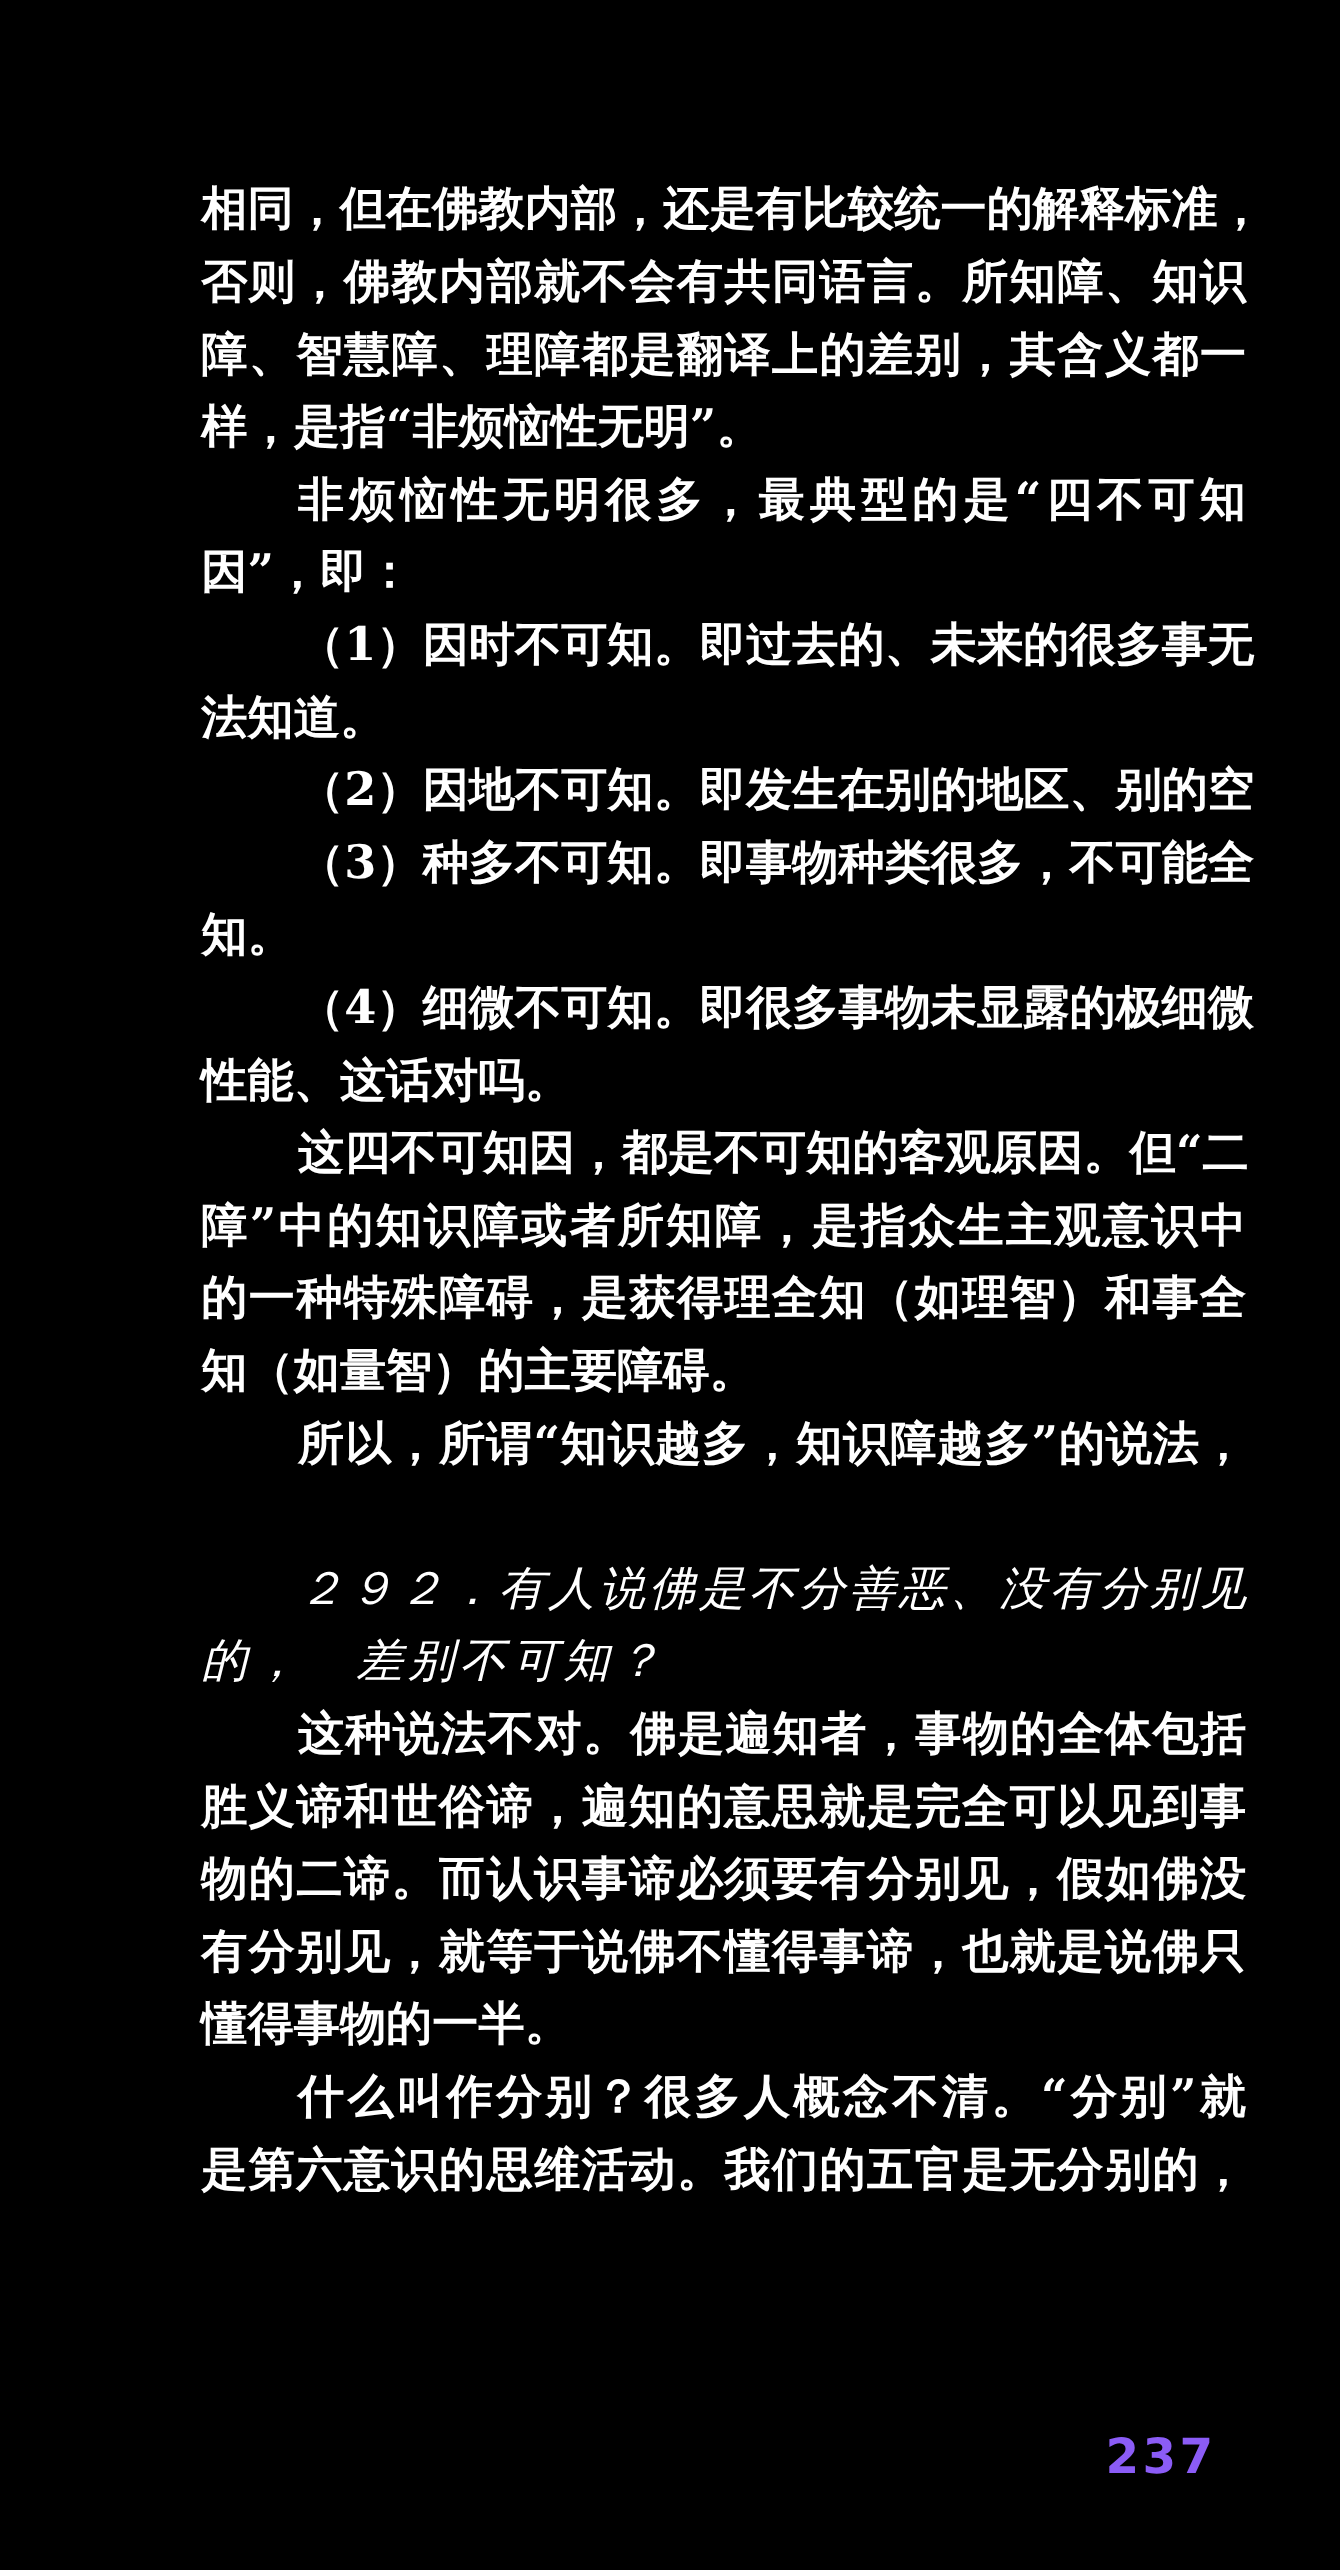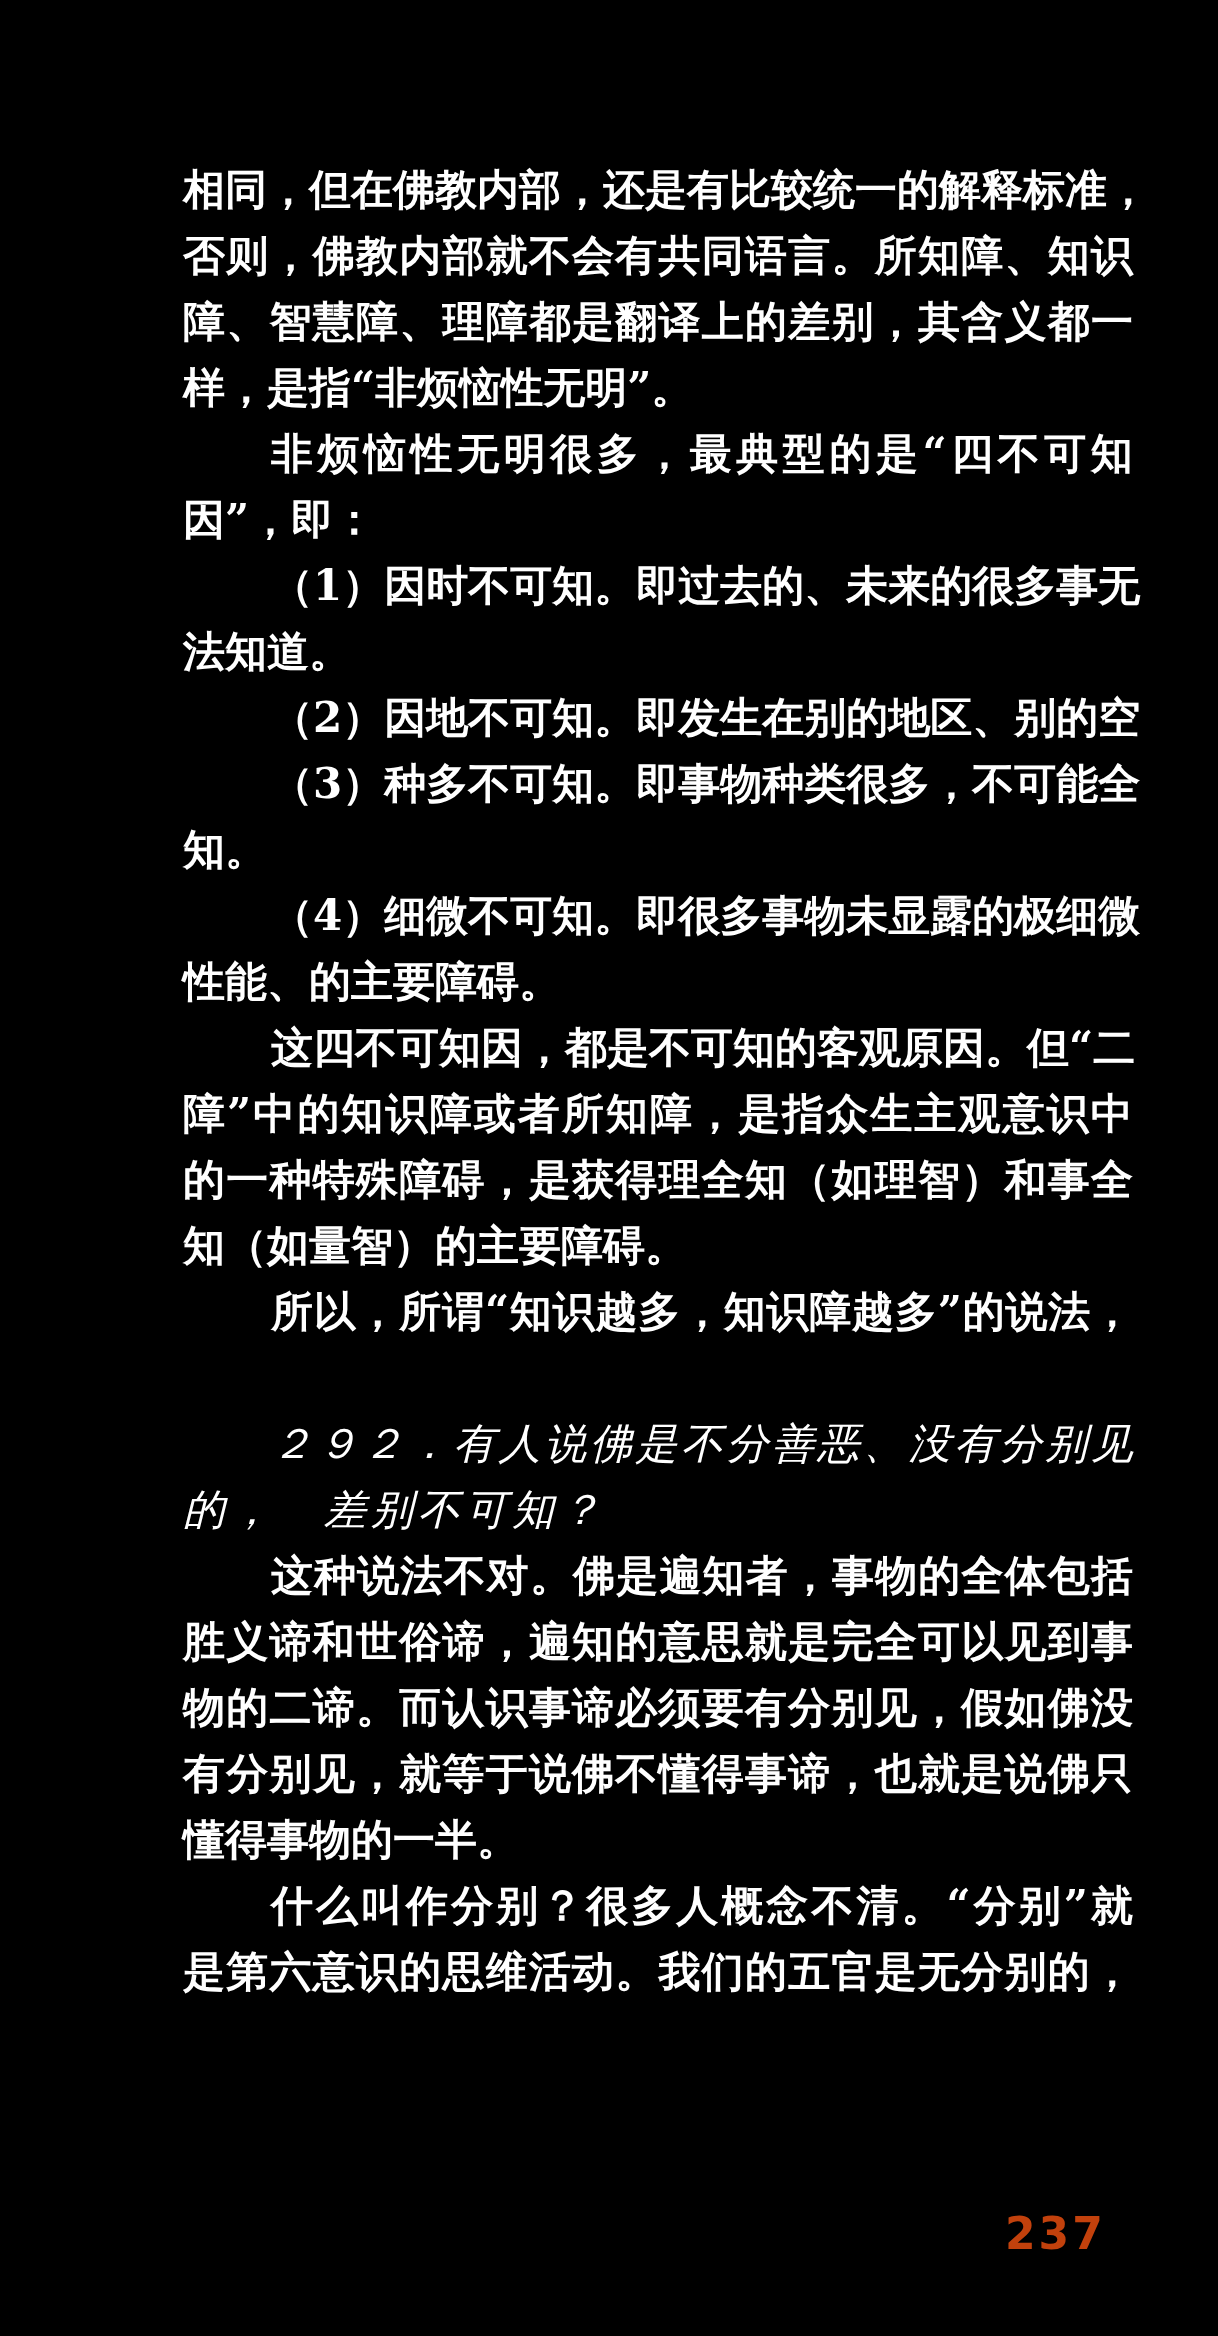--- a/index.html
+++ b/index.html
@@ -38,21 +38,21 @@
   .line.gap { margin-top: 66px; }         
   .line.heading {
     font-style: italic;                   
     font-weight: normal;
     letter-spacing: 5px;
   }
   .line.heading.fill { letter-spacing: 0; }
   .page-number {
     position: absolute;
     left: 1005px; top: 2212px;
-    color: #c2410c;
+    color: #8b5cf6;
     font-family: "DejaVu Sans", "Liberation Sans", sans-serif;
     font-size: 44px;
     font-weight: bold;
     letter-spacing: 3px;
     line-height: 1;
   }
 </style>
 </head>
 <body>
 
@@ -241,21 +241,21 @@
         <span>事</span>
         <span>物</span>
         <span>未</span>
         <span>显</span>
         <span>露</span>
         <span>的</span>
         <span>极</span>
         <span>细</span>
         <span>微</span>
       </div>
-      <div class="line">性能、的主要障碍。</div>
+      <div class="line">性能、这话对吗。</div>
       <div class="line fill indent">
         <span>这</span>
         <span>四</span>
         <span>不</span>
         <span>可</span>
         <span>知</span>
         <span>因</span>
         <span>，</span>
         <span>都</span>
         <span>是</span>

